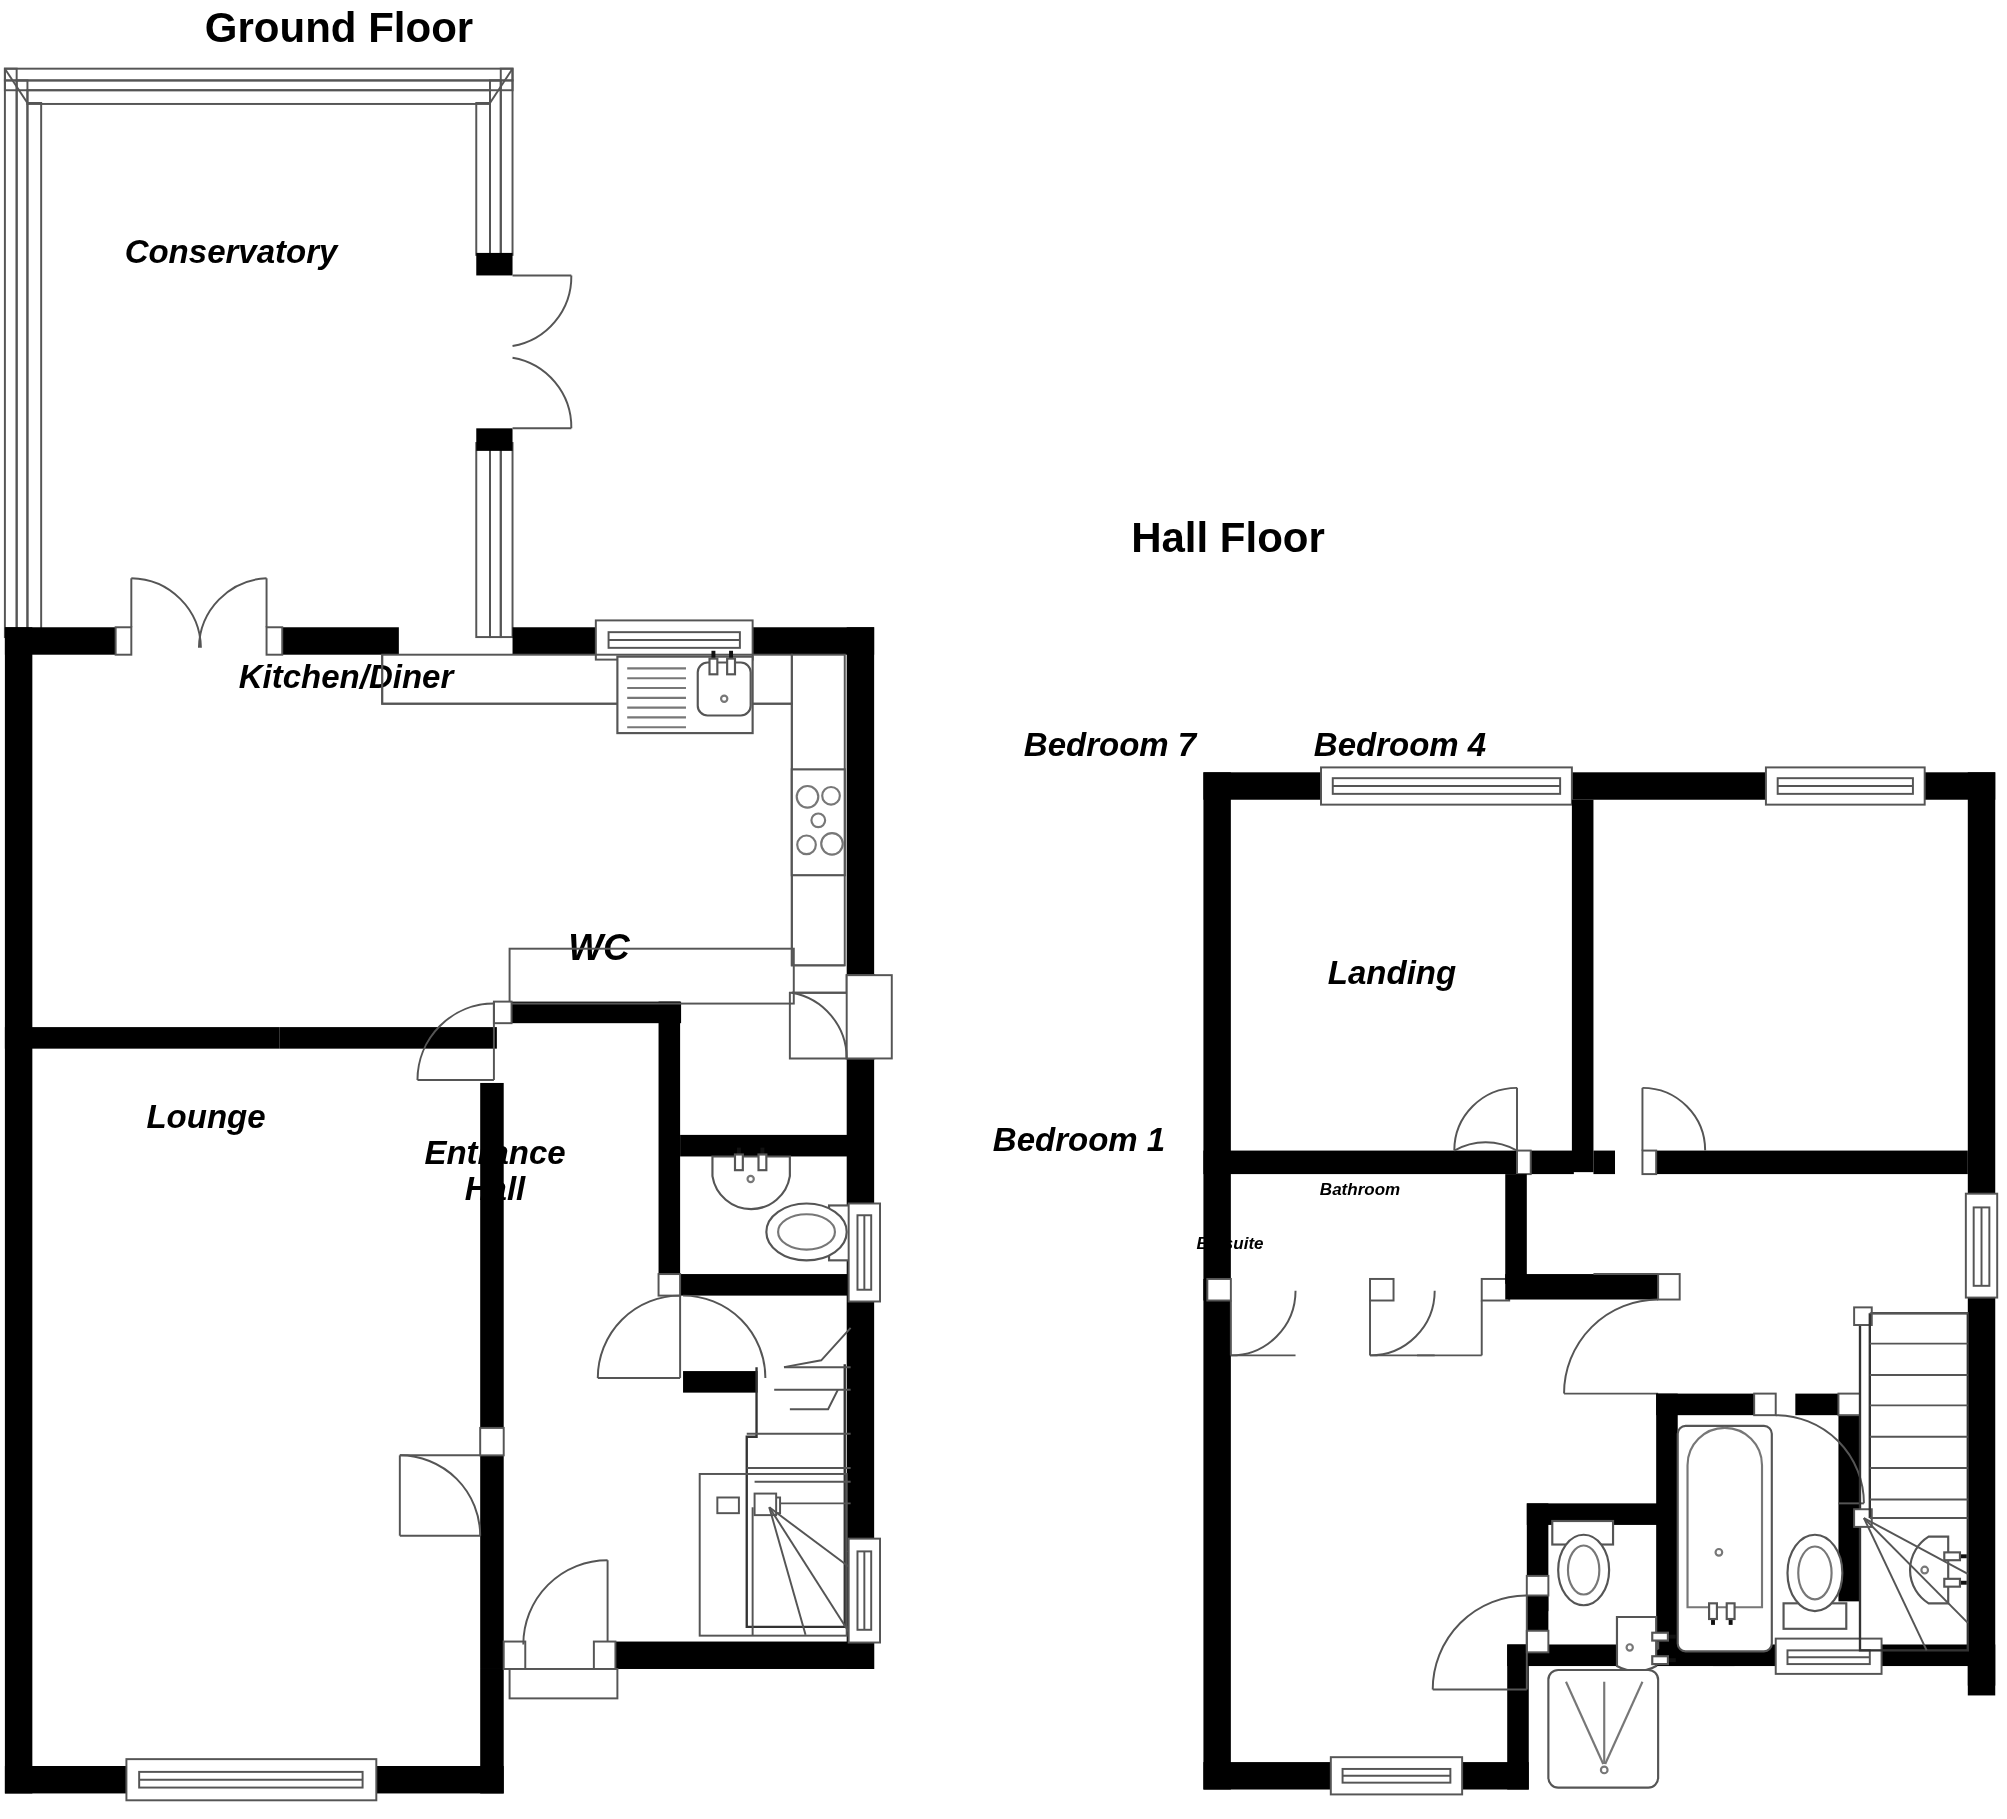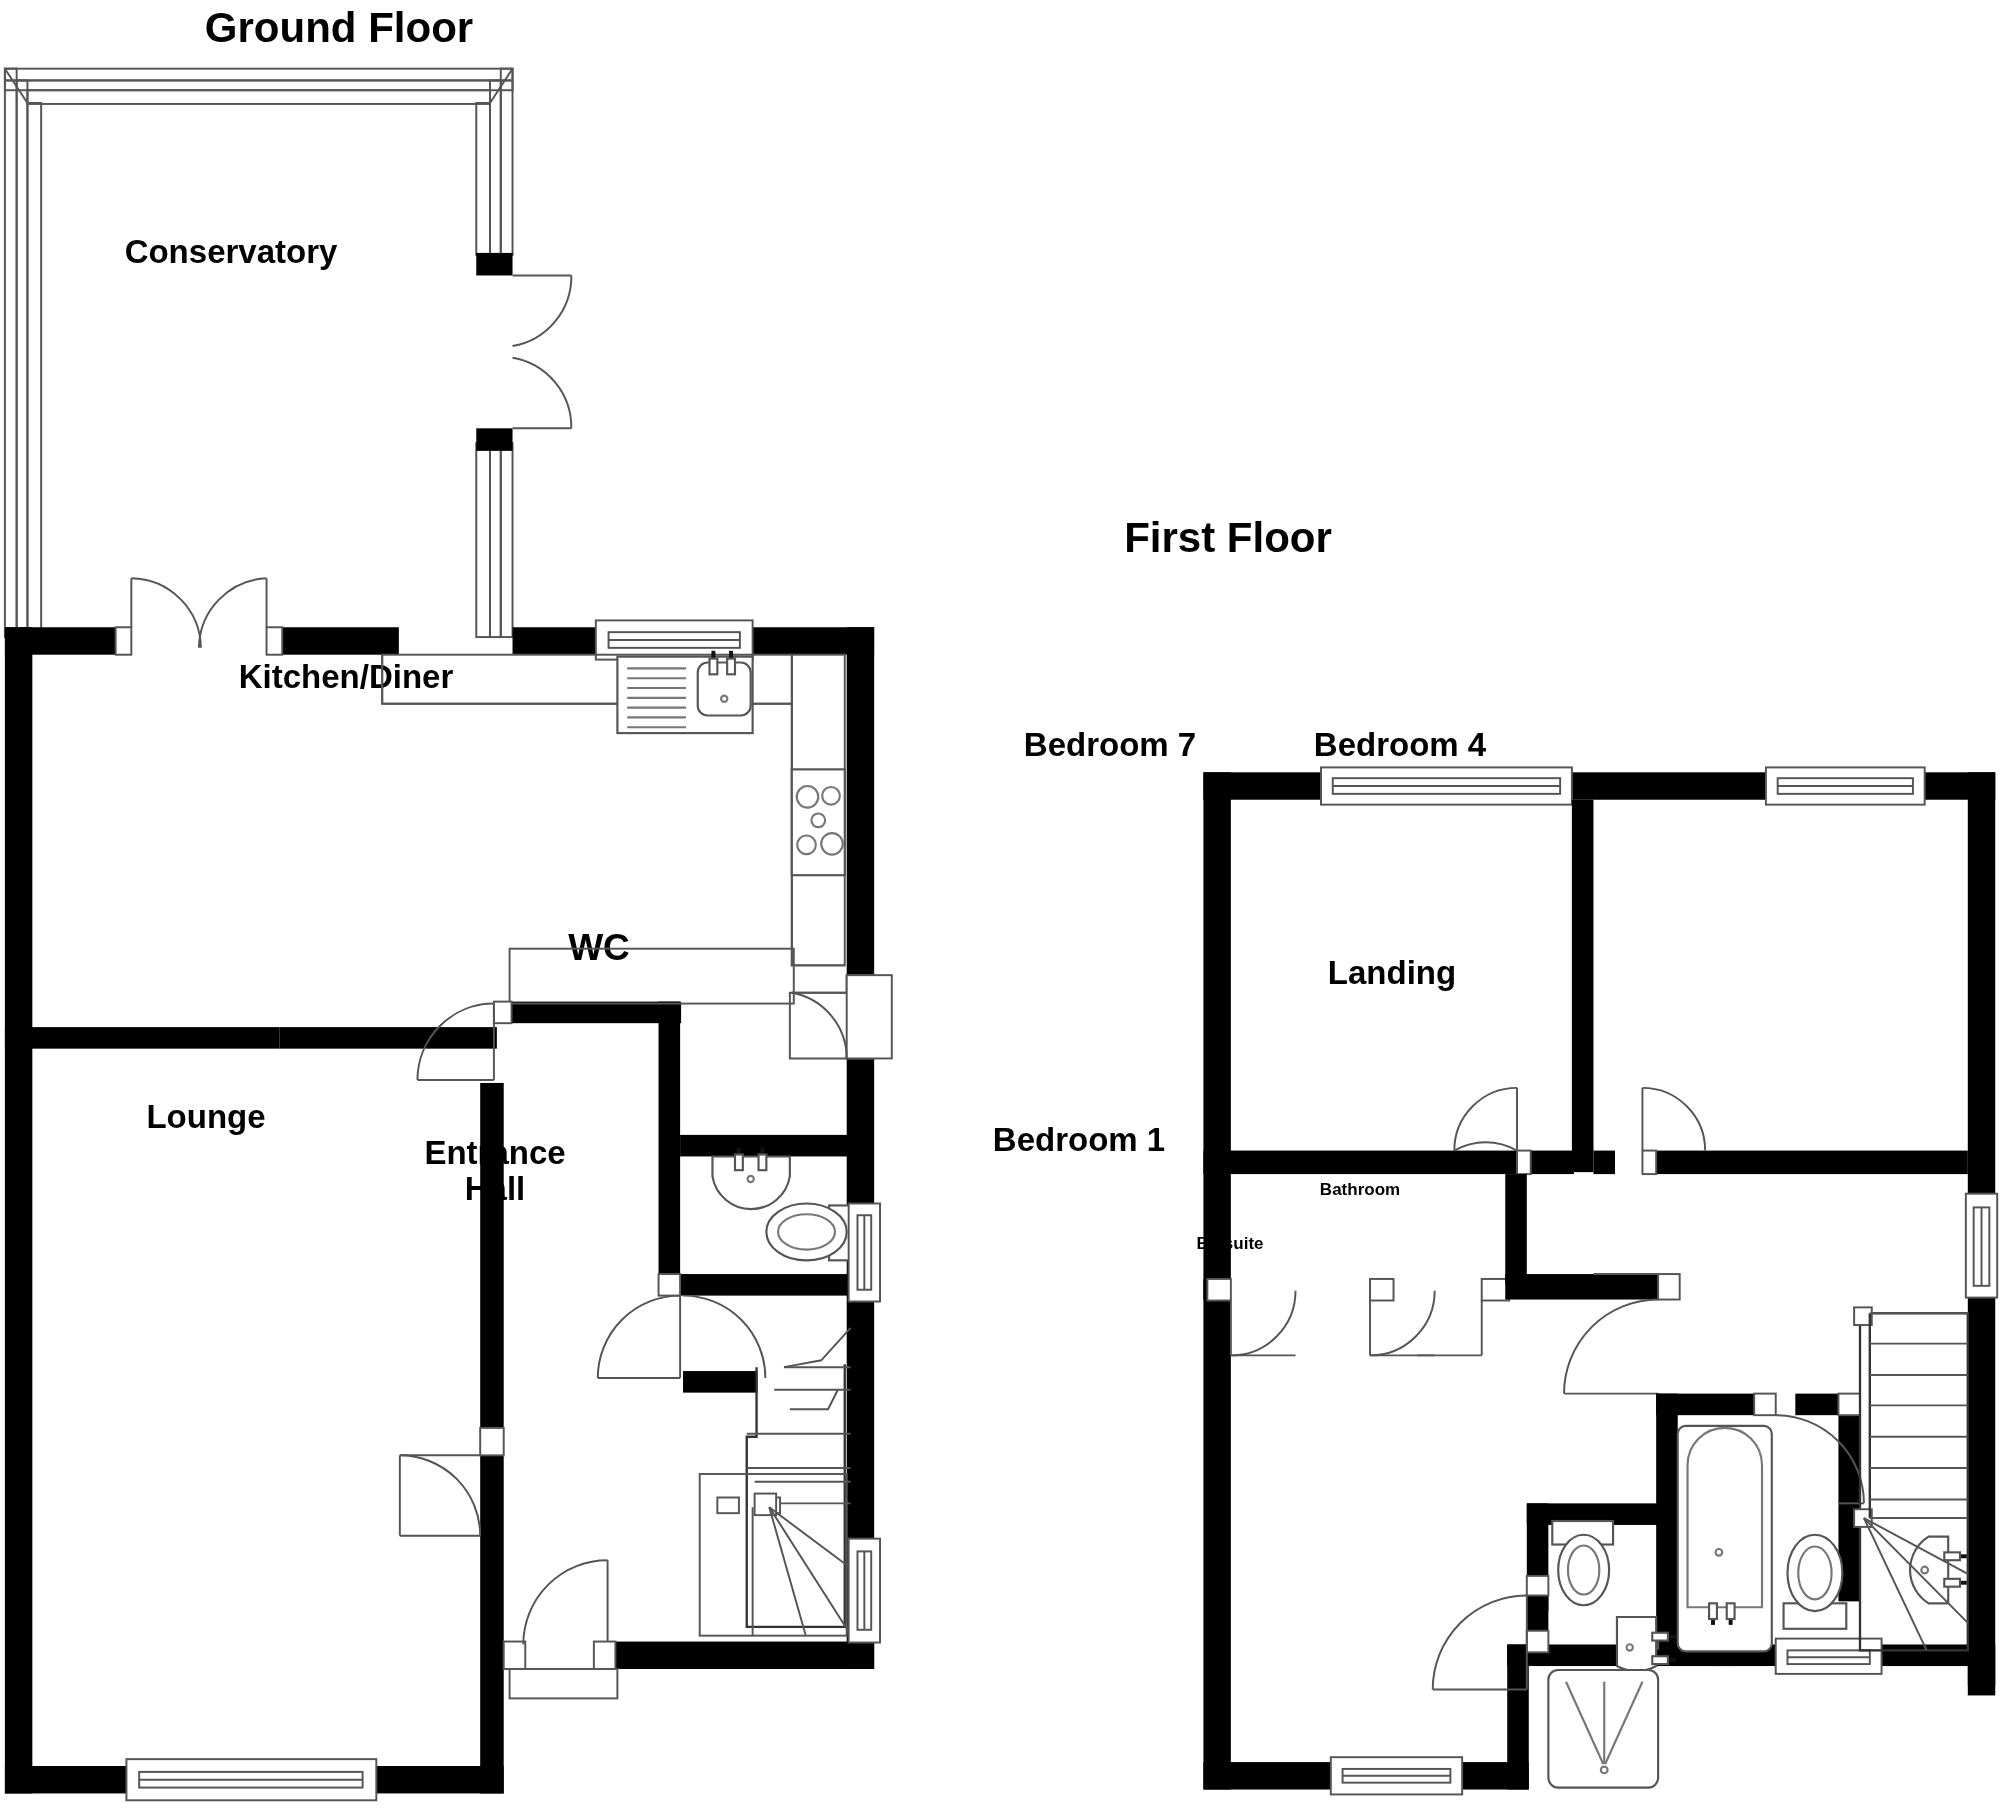--- a/index.html
+++ b/index.html
@@ -13,34 +13,34 @@
   #plan-root{position:relative;width:2007px;height:1282px;background:#fff;}
   svg.floorplan{position:absolute;left:0;top:0;width:2007px;height:1819px;display:block;}
   .ttl{
     position:absolute;
     font-weight:bold;
     color:#000;
     white-space:nowrap;
     letter-spacing:0px;
   }
   .floor-title{font-size:42px;}
-  .room-label{font-size:33px;}
+  .room-label{font-size:33px;font-style:italic;}
   .room-label.small{font-size:17px;}
   .room-label.wc{font-size:37px;}
   .centered{transform:translateX(-50%);}
   .twoline{text-align:center;line-height:1.08;}
 </style>
 </head>
 <body>
 
 <div id="plan-root">
 
   <div class="ttl floor-title centered" style="left:339px;top:3.9px;">Ground Floor</div>
 
-  <div class="ttl floor-title centered" style="left:1228px;top:514px;">First Floor</div>
+  <div class="ttl floor-title centered" style="left:1228px;top:514px;">Hall Floor</div>
 
   <div class="ttl room-label centered" style="left:231px;top:233px;">Conservatory</div>
   <div class="ttl room-label centered" style="left:346px;top:658px;">Kitchen/Diner</div>
   <div class="ttl room-label centered" style="left:206px;top:1098px;">Lounge</div>
   <div class="ttl room-label wc centered" style="left:599px;top:927px;">WC</div>
   <div class="ttl room-label centered twoline" style="left:495px;top:1135px;">
     <div>Entrance</div>
     <div>Hall</div>
   </div>
 

